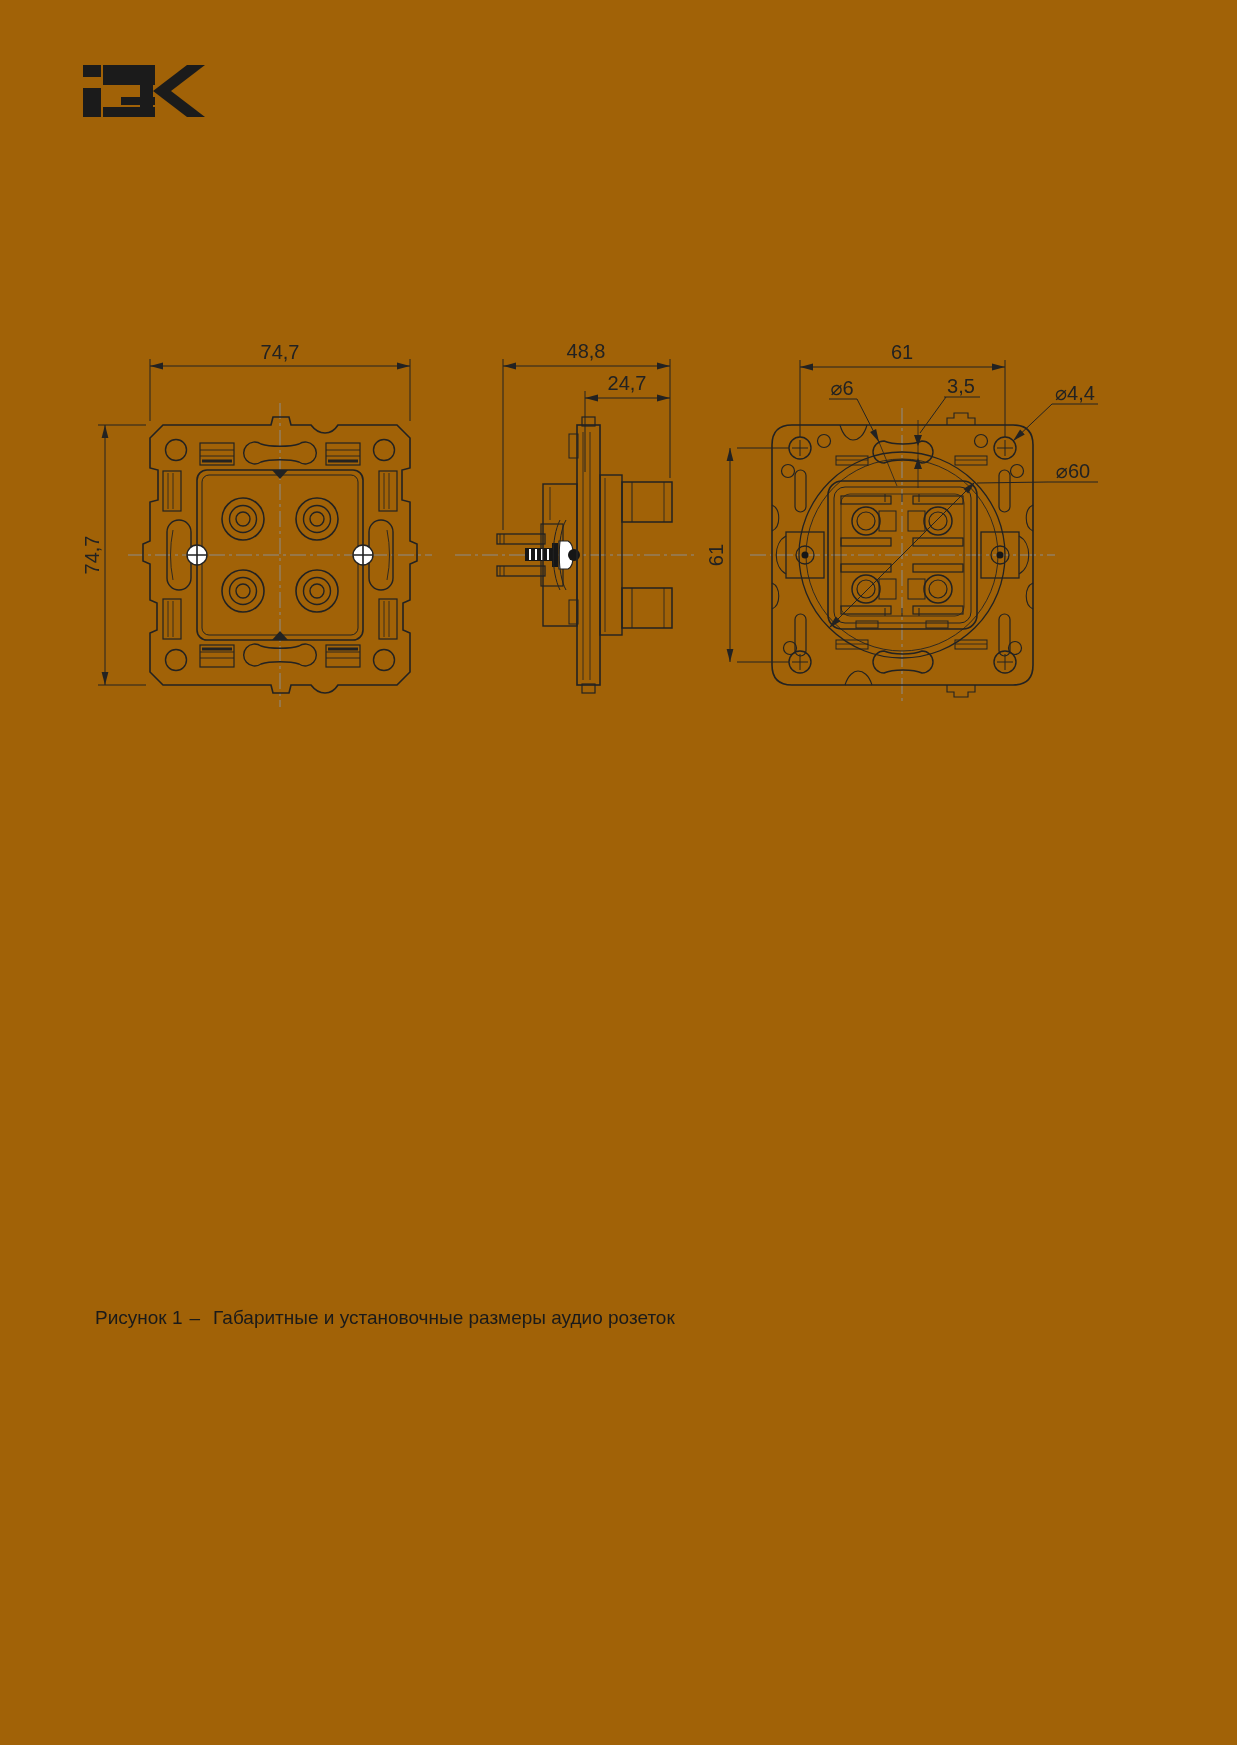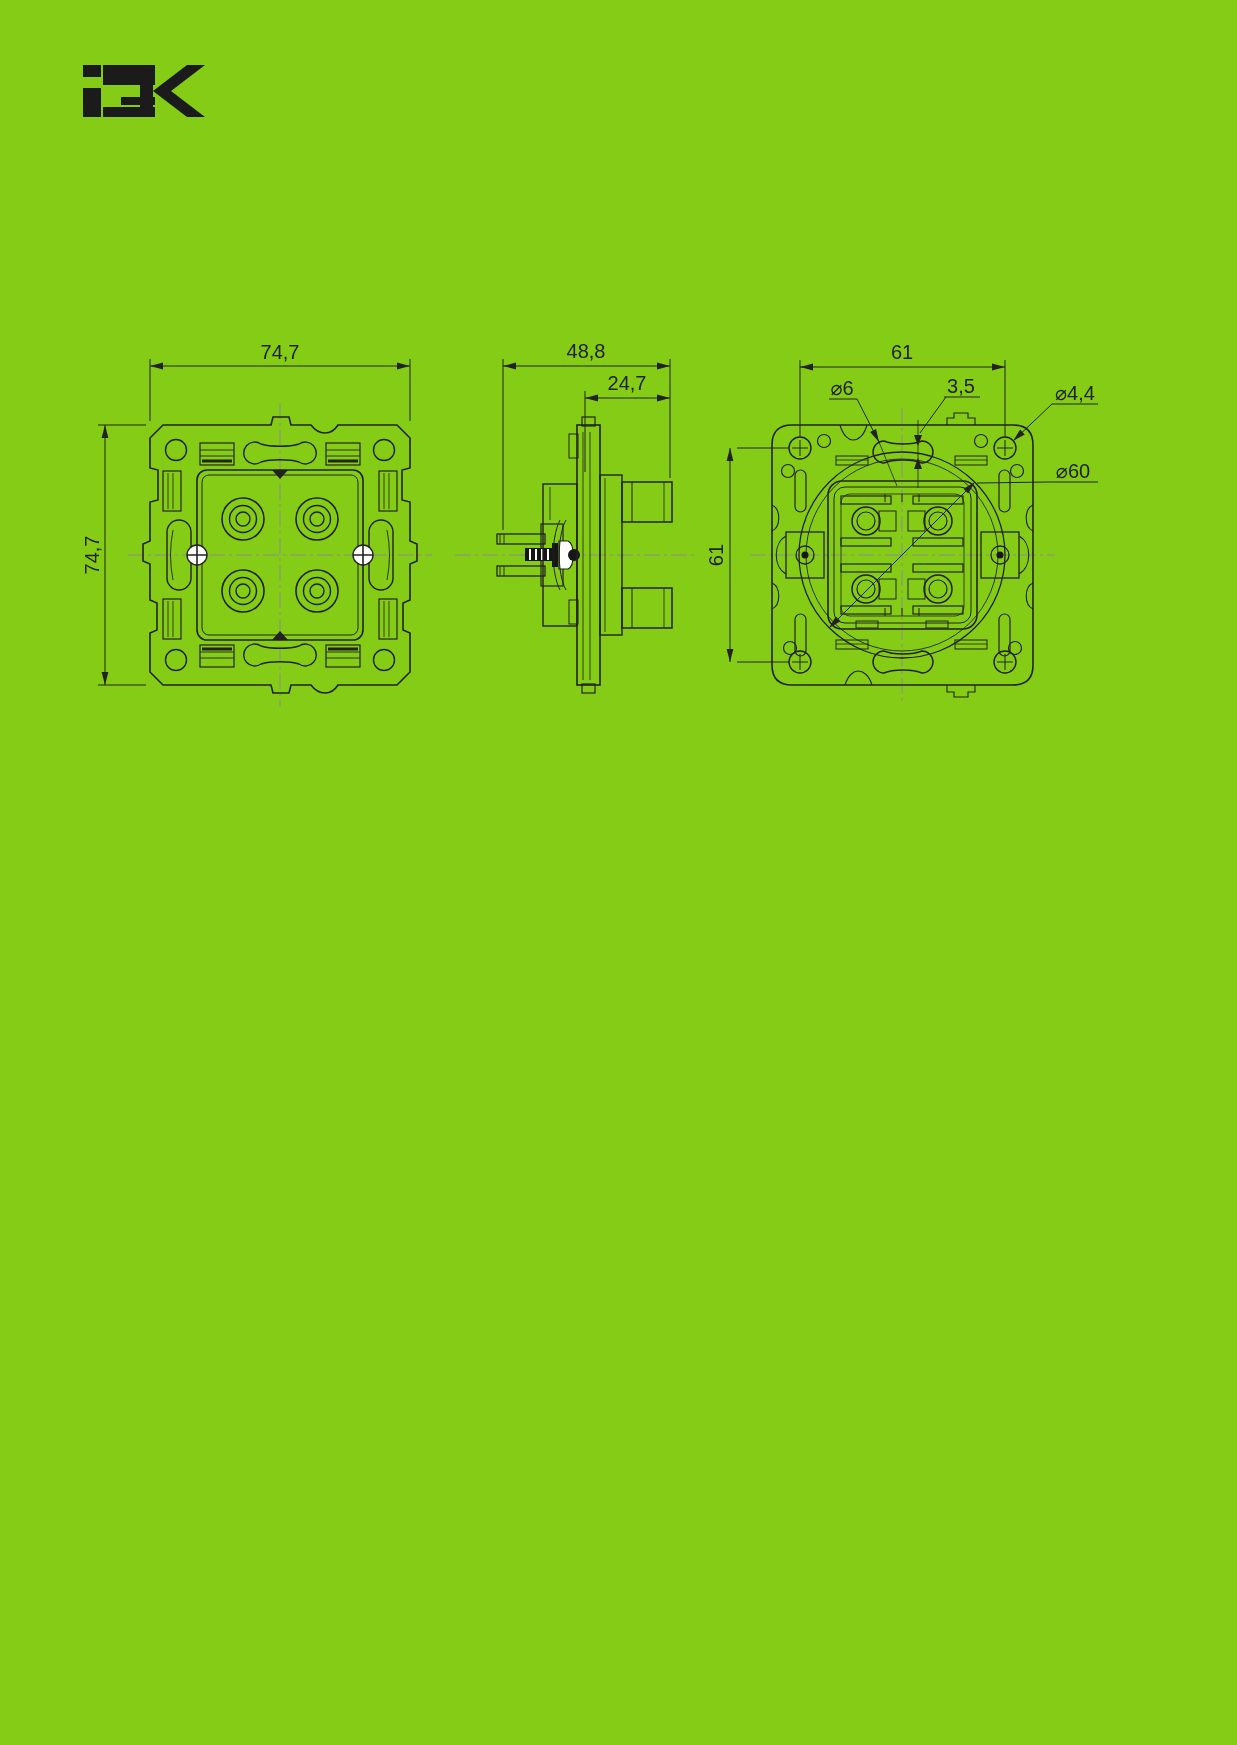--- a/index.html
+++ b/index.html
@@ -1,16 +1,16 @@
 <!DOCTYPE html>
 <html><head>
 <meta charset="utf-8">
 <style>
   html,body{margin:0;padding:0;background:#fff;}
-  .page{position:relative;width:1237px;height:1745px;background:#84cc16;overflow:hidden;
+  .page{position:relative;width:1237px;height:1745px;background:#a16207;overflow:hidden;
         font-family:"Liberation Sans",sans-serif;color:#1a1a1a;}
   .logo{position:absolute;left:83px;top:63px;width:140px;height:56px;}
   .drawing{position:absolute;left:0;top:0;}
   .caption{position:absolute;left:95px;top:1307px;font-size:19px;color:#1a1a1a;margin:0;white-space:nowrap;}
   .caption .sep{margin:0 13px 0 7px;}
   svg text{font-family:"Liberation Sans",sans-serif;font-size:20px;fill:#222;}
   .ln{fill:none;stroke:#222;}
   .w16{stroke-width:1.6;} .w15{stroke-width:1.5;} .w14{stroke-width:1.4;} .w13{stroke-width:1.3;}
   .w12{stroke-width:1.2;} .w11{stroke-width:1.1;} .w10{stroke-width:1;} .w09{stroke-width:0.9;} .w08{stroke-width:0.8;}
   .dk{stroke:#222;stroke-width:3;fill:none;}
@@ -355,14 +355,17 @@
       </g>
 
       <g>
         <path class="dl" d="M1048,482 H1098 M1048,482 L977,483"></path>
         <line class="dl" x1="975" y1="482" x2="829" y2="628" marker-start="url(#arr)" marker-end="url(#arr)"></line>
         <text x="1073" y="478" text-anchor="middle">⌀60</text>
       </g>
     </g>
   </svg>
 
+  <p class="caption">
+    <span>Рисунок 1</span><span class="sep">–</span><span>Габаритные и установочные размеры аудио розеток</span>
+  </p>
 
 </div>
 
 </body></html>

